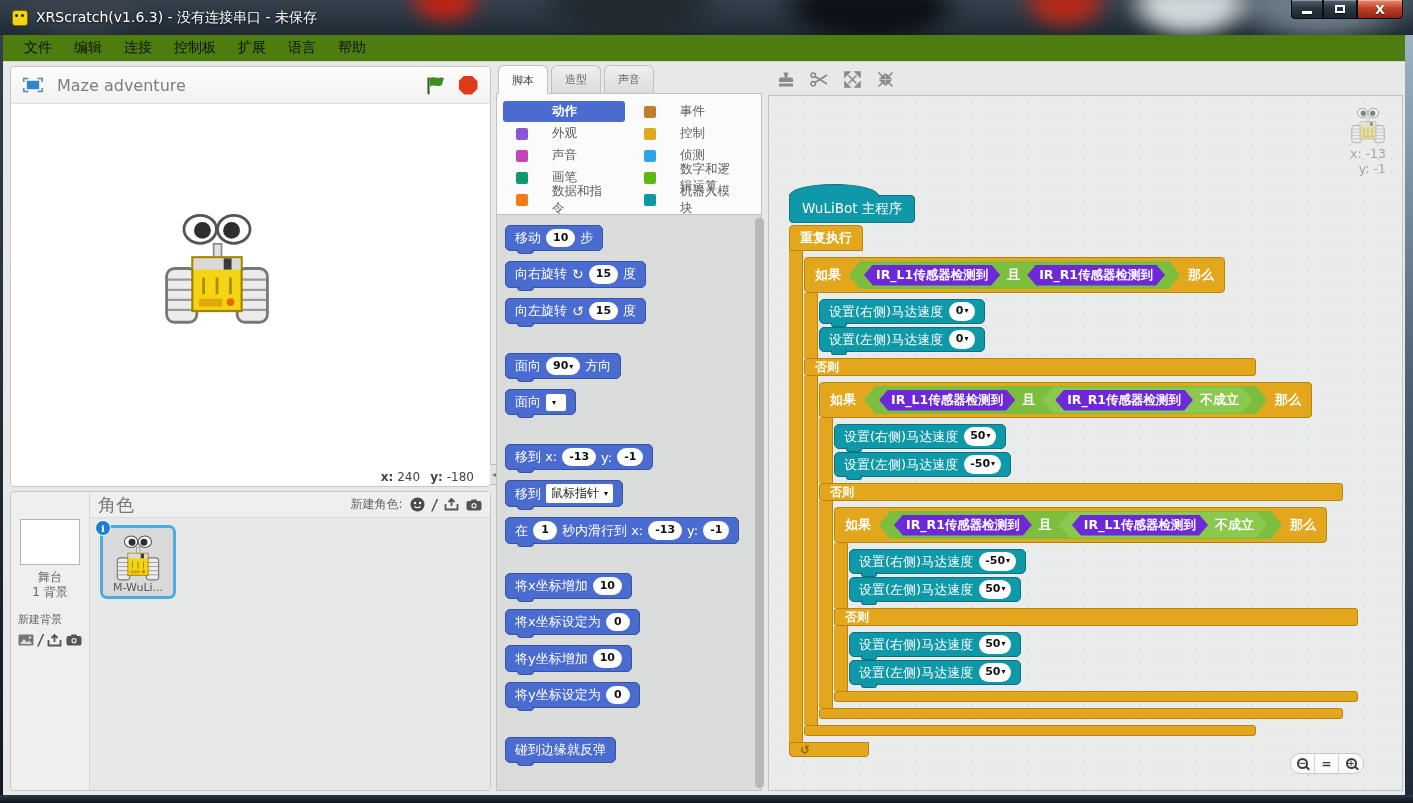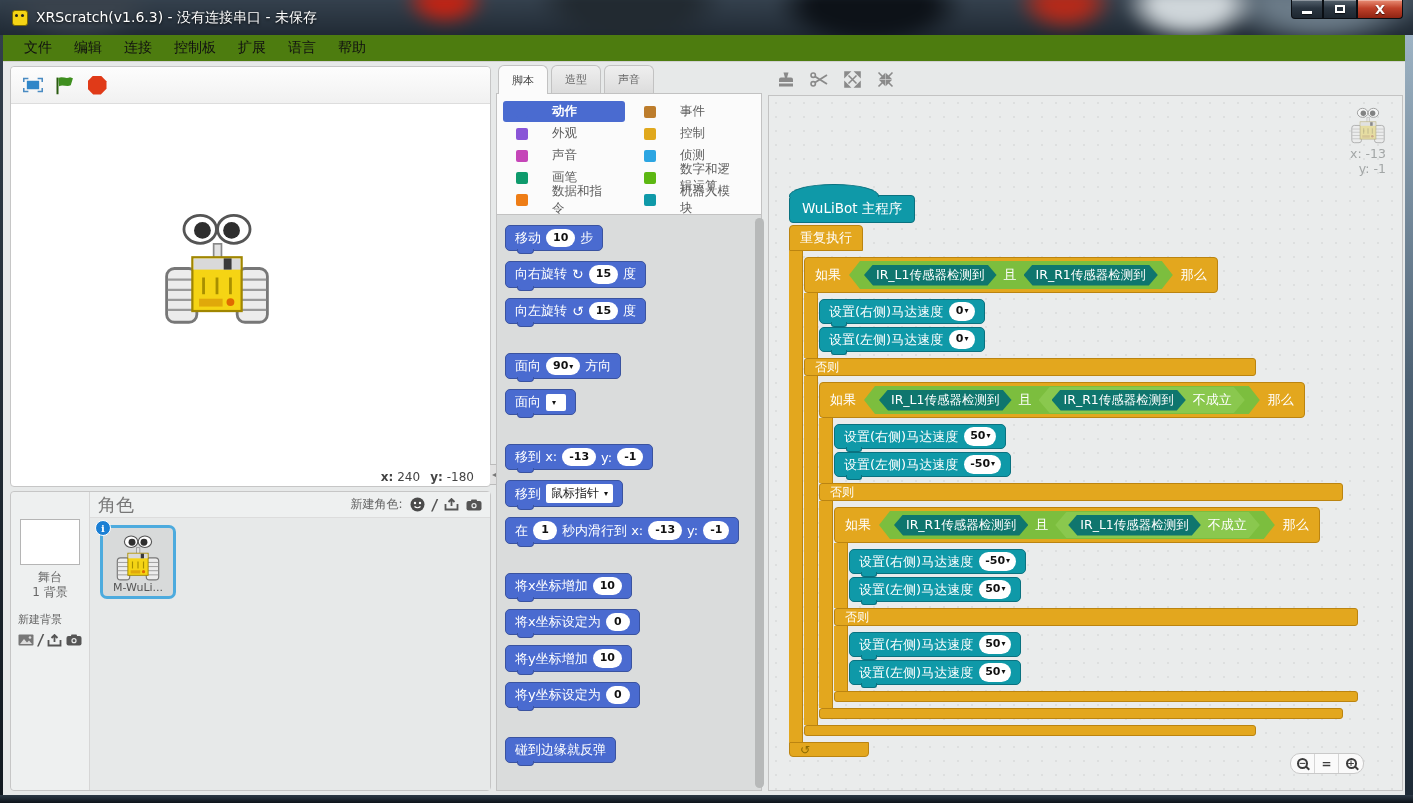--- a/index.html
+++ b/index.html
@@ -120,36 +120,36 @@
   .mag-sign { position:absolute; top:50%; left:50%; transform:translate(-50%,-52%); font-size:9px; font-weight:bold; color:#3c3c3c; line-height:1; }
   .eq-sign { font-size:12px; font-weight:bold; color:#3c3c3c; }
 
   
   .script { position:absolute; left:20px; top:86px; }
   .hat { position:relative; width:max-content; background:#0f99a8; border:1px solid #0a7280; border-radius:4px; padding:4px 12px;
     color:#fff; font-size:13.5px; margin-top:13px; }
   .hat::before { content:""; position:absolute; top:-12px; left:-1px; width:88px; height:12px; background:#0f99a8;
     border:1px solid #0a7280; border-bottom:none; border-radius:44px 44px 0 0 / 12px 12px 0 0; }
   .cblock { width:max-content; margin-top:2px; }
-  .cbar { background:#e3a71e; border:1px solid #bb8410; color:#fff; }
+  .cbar { background:#e3a71e; border:1px solid #bb8410; color:#fff;font-weight:bold; }
   .loop-head { width:max-content; padding:3px 10px; font-size:13px; border-radius:4px 4px 0 0; }
   .cbody { border-left:13px solid #e3a71e; padding:3px 0 3px 2px; width:max-content; min-height:8px;
     box-shadow:inset 1px 0 0 #bb8410; }
   .cbody > * { margin:3px 0; }
   .if-head { display:flex; align-items:center; gap:8px; width:max-content; padding:3px 10px; font-size:13px; border-radius:4px; min-height:32px; }
   .else-bar { display:flex; align-items:center; padding:0 10px; font-size:12px; height:18px; border-radius:3px; }
   .close-bar { height:11px; border-radius:3px; }
   .loop-close { width:80px; height:15px; border-radius:0 0 4px 4px; display:flex; align-items:center; padding-left:10px; }
   .loop-arrow { color:#8a6a00; font-size:12px; line-height:1; }
   .w1 { width:452px; }
   .w2 { width:524px; }
   .hexg { display:inline-flex; align-items:center; gap:7px; background:#7cbe3e; padding:0 15px; height:28px; font-size:13px; color:#fff;
     clip-path:polygon(11px 0,calc(100% - 11px) 0,100% 50%,calc(100% - 11px) 100%,11px 100%,0 50%); }
   .hexg.nested { background:#8ac84e; height:26px; padding:0 13px; }
-  .hext { display:inline-flex; align-items:center; background:#0f766e; padding:0 12px; height:21px; font-size:12.5px; color:#fff;
+  .hext { display:inline-flex; align-items:center; background:#6d28d9; padding:0 12px; height:21px; font-size:12.5px; color:#fff;
     clip-path:polygon(9px 0,calc(100% - 9px) 0,100% 50%,calc(100% - 9px) 100%,9px 100%,0 50%); }
   .stack { position:relative; display:flex; align-items:center; gap:6px; width:max-content; background:#0f99a8; border:1px solid #0a7280;
     border-radius:5px; padding:2px 9px; color:#fff; font-size:13px; min-height:25px; }
   .stack::after { content:""; position:absolute; left:11px; bottom:-4px; width:14px; height:4px; background:#0f99a8; border:1px solid #0a7280; border-top:none; border-radius:0 0 3px 3px; }
   .dd-oval { background:#fff; color:#111; font-weight:bold; font-size:11px; border-radius:10px; padding:2px 6px; line-height:1.3; min-width:26px; text-align:center; display:inline-flex; align-items:center; justify-content:center; }
 
   svg { display:block; }
 </style>
 </head>
 <body>
@@ -211,20 +211,21 @@
 <div class="main">
 
   <div class="stage-panel">
     <div class="stage-header">
       <span class="tool">
         <svg width="26" height="20" viewBox="0 0 26 20">
           <path d="M1 6V1.5h6M19 1.5h6V6M25 14v4.5h-6M7 18.5H1V14" fill="none" stroke="#4a8bc2" stroke-width="2"></path>
           <rect x="5" y="4.5" width="16" height="11" fill="#2f86c8"></rect>
         </svg>
       </span>
+      <span class="stage-title">Maze adventure</span>
       <span class="flag-btn tool">
         <svg width="24" height="23" viewBox="0 0 24 23">
           <path d="M3 2v20" stroke="#2a5b10" stroke-width="2.4"></path>
           <path d="M4 2.5c5-2.6 9 1.6 14-1l3.5 1.2-2.6 8.6c-5 2.6-9-1.6-14 1z" fill="#3f8f1f"></path>
         </svg>
       </span>
       <span class="stop-btn tool">
           <span class="stop-octagon"></span>
         </span>
     </div>

